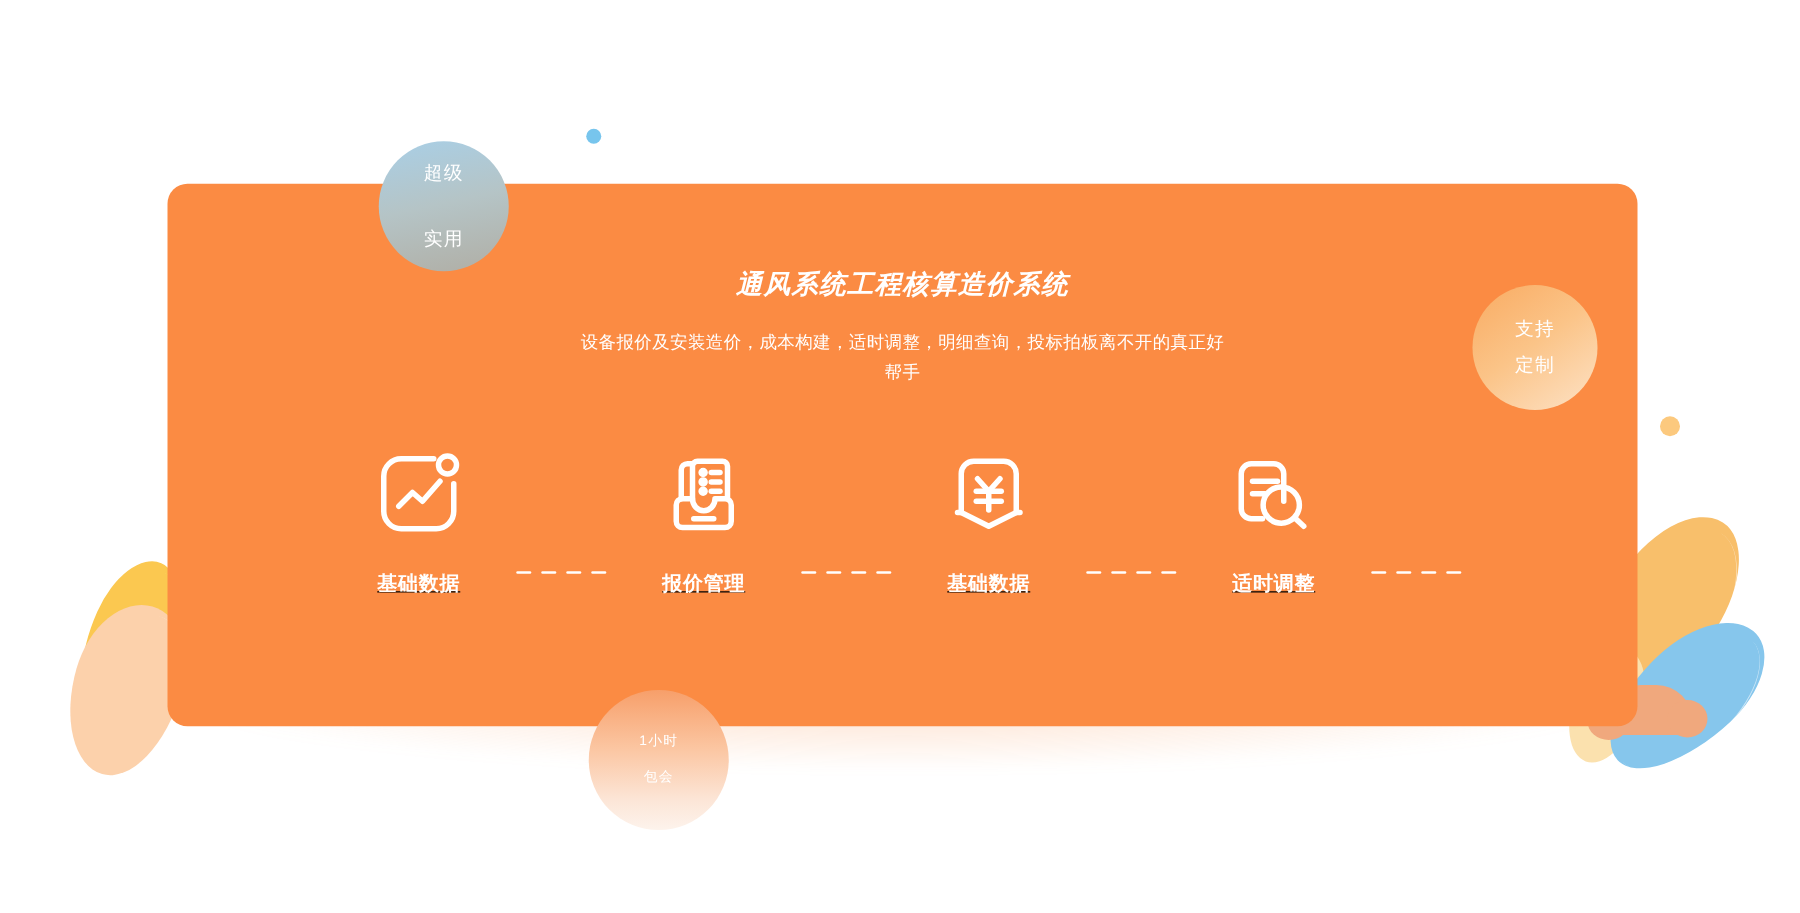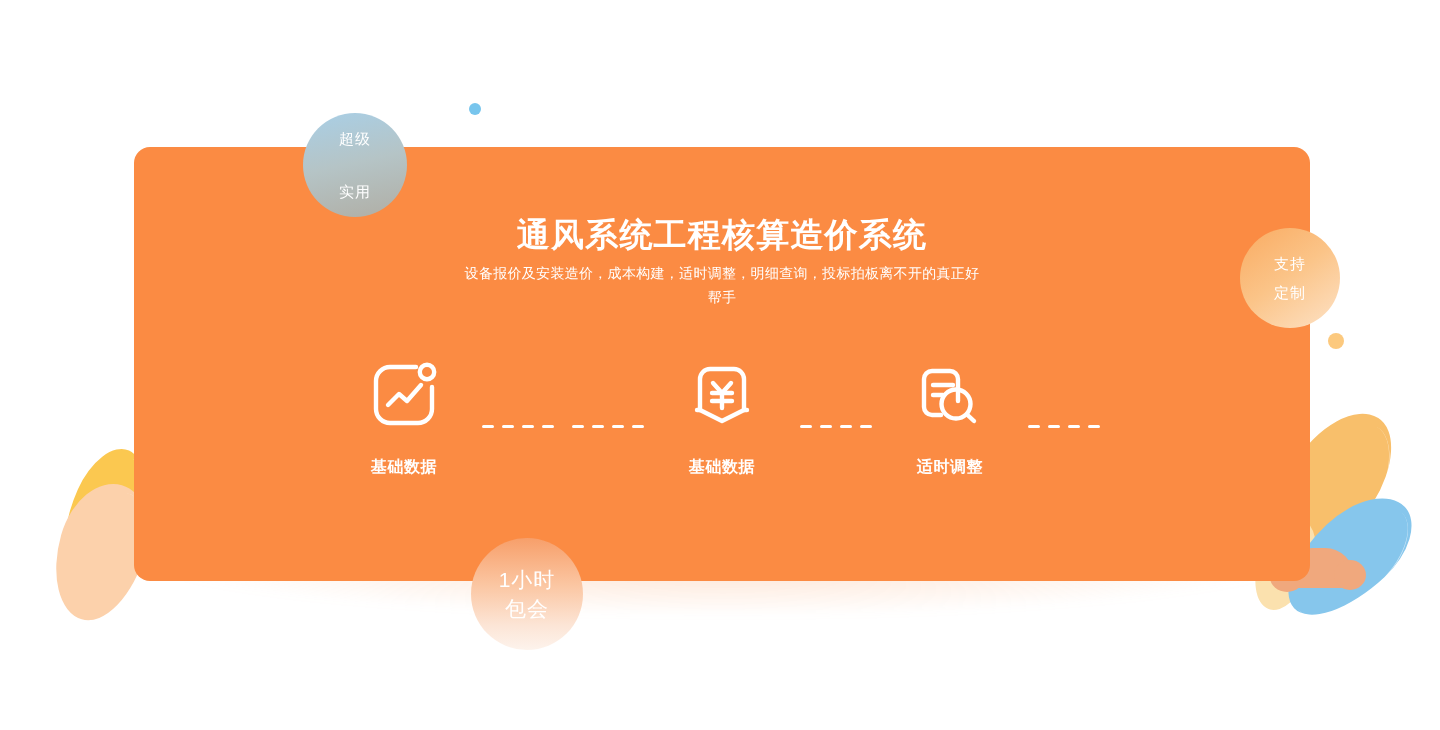--- a/index.html
+++ b/index.html
@@ -116,44 +116,46 @@
     width: 1176px; height: 434px;
     background: #fb8b43;
     border-radius: 16px;
   }
 
   .card-title {
     position: absolute;
     left: 0; right: 0; top: 66px;
     text-align: center;
     color: #ffffff;
-    font-size: 33px;
+    font-size: 21px;
     font-weight: bold;
     letter-spacing: 1.2px;
+    font-style: italic;
   }
   .card-subtitle {
     position: absolute;
     left: 50%; top: 114px;
     transform: translateX(-50%);
     width: 520px;
     text-align: center;
     color: #ffffff;
     font-size: 14px;
     line-height: 24px;
     letter-spacing: .3px;
   }
 
   
   .features {
     position: absolute;
     left: 0; right: 0; top: 208px;
     display: flex;
-    align-items: center;
+    align-items: flex-end;
     justify-content: center;
     padding: 0 56px;
+    text-decoration: underline;
   }
   .feature {
     width: 138px;
     display: flex;
     flex-direction: column;
     align-items: center;
     flex: 0 0 auto;
   }
   .feature-icon {
     width: 80px; height: 80px;
@@ -199,29 +201,29 @@
     line-height: 29px;
     letter-spacing: 1px;
   }
   .badge-super {
     left: 303px; top: 113px;
     width: 104px; height: 104px;
     background: linear-gradient(168deg, #a9cfe6 0%, #b5c4c6 48%, #b0aea5 100%);
     gap: 24px;
   }
   .badge-custom {
-    left: 1240px; top: 228px;
+    left: 1178px; top: 228px;
     width: 100px; height: 100px;
     background: linear-gradient(145deg, #f9ab62 0%, #fbc488 48%, #fde2c6 100%);
   }
   .badge-hour {
-    left: 471px; top: 538px;
+    left: 471px; top: 552px;
     width: 112px; height: 112px;
     background: linear-gradient(180deg, #f79f6a 0%, #fbc6a2 42%, #fce5d6 78%, #fdf3ec 100%);
-    font-size: 21px;
+    font-size: 11px;
   }
 
   svg { display: block; }
 </style>
 </head>
 <body>
 
 <div id="stage">
 
   <div class="leaf leaf-left-yellow">
@@ -272,20 +274,40 @@
         <div class="feature-label">基础数据</div>
       </div>
 
       <div class="connector">
         <span></span>
           <span></span>
           <span></span>
           <span></span>
       </div>
 
+      <div class="feature">
+        <div class="feature-icon">
+          <svg width="76" height="76" viewBox="0 0 76 76" fill="none" stroke="#ffffff" stroke-width="4.4" stroke-linecap="round" stroke-linejoin="round">
+            <path d="M20 42 V19 C20 16.2 22.2 14 25 14 H29"></path>
+            <path d="M29 42 V16 C29 13.8 30.8 12 33 12 H53 C55.2 12 57 13.8 57 16 V42"></path>
+            <line x1="37.5" y1="21" x2="37.5" y2="21"></line>
+            <line x1="37.5" y1="29" x2="37.5" y2="29"></line>
+            <line x1="37.5" y1="36" x2="37.5" y2="36"></line>
+            <circle cx="37.5" cy="21" r="1.6" fill="#ffffff"></circle>
+            <circle cx="37.5" cy="28.5" r="1.6" fill="#ffffff"></circle>
+            <circle cx="37.5" cy="36" r="1.6" fill="#ffffff"></circle>
+            <line x1="44" y1="21" x2="51" y2="21"></line>
+            <line x1="44" y1="28.5" x2="51" y2="28.5"></line>
+            <line x1="44" y1="36" x2="51" y2="36"></line>
+            <path d="M16 47 C16 44.2 18.2 42 21 42 H29 C29 47.5 33 51.5 38 51.5 C43 51.5 47 47.5 47 42 H55 C57.8 42 60 44.2 60 47 V60 C60 62.8 57.8 65 55 65 H21 C18.2 65 16 62.8 16 60 Z"></path>
+            <line x1="30" y1="58" x2="46" y2="58"></line>
+          </svg>
+        </div>
+        <div class="feature-label">报价管理</div>
+      </div>
 
       <div class="connector">
         <span></span>
           <span></span>
           <span></span>
           <span></span>
       </div>
 
       <div class="feature">
         <div class="feature-icon">

